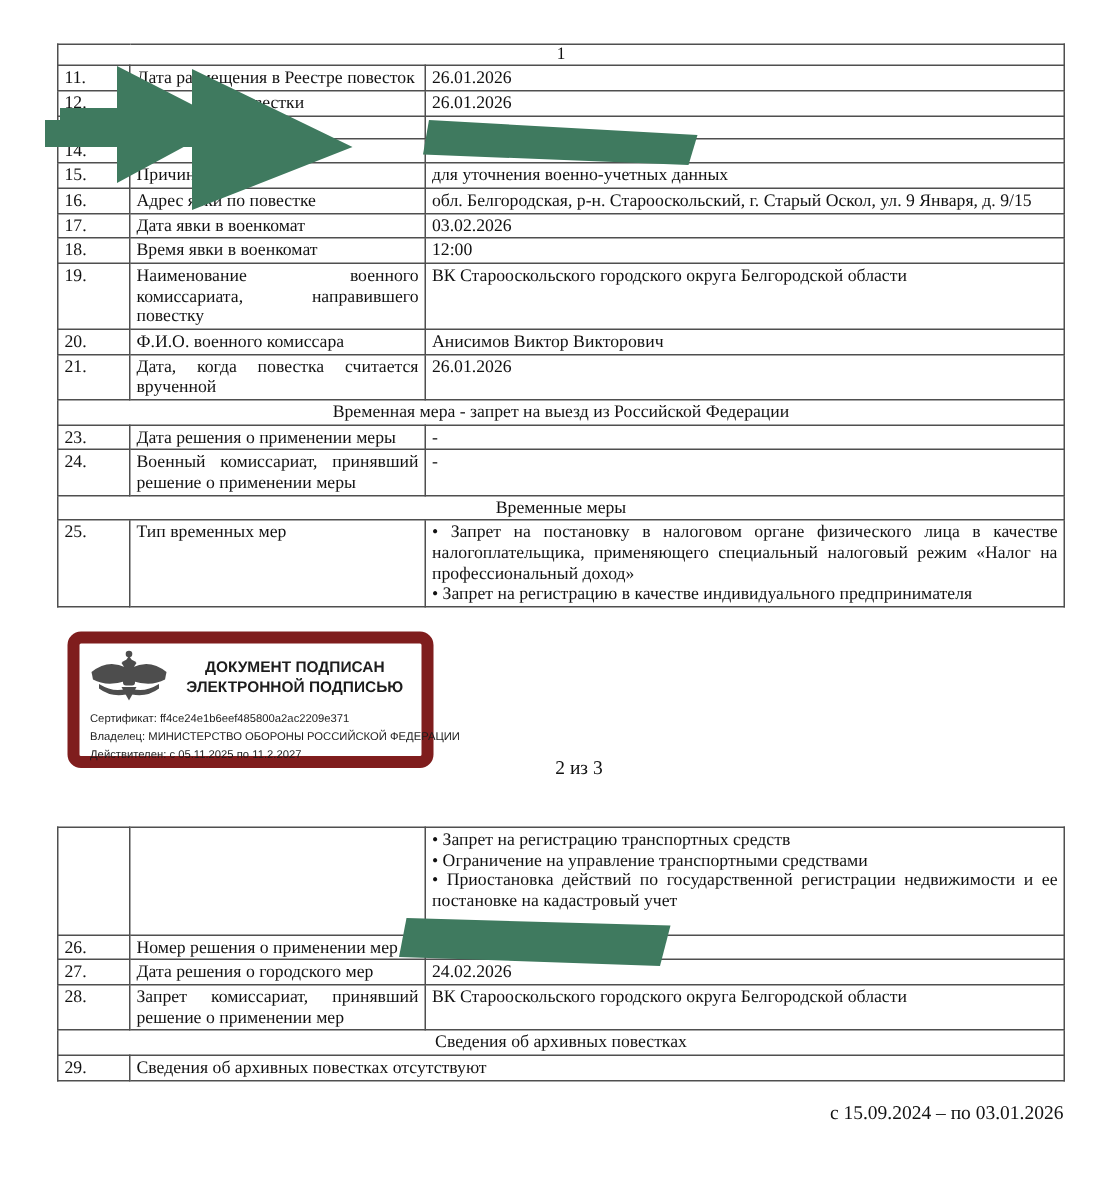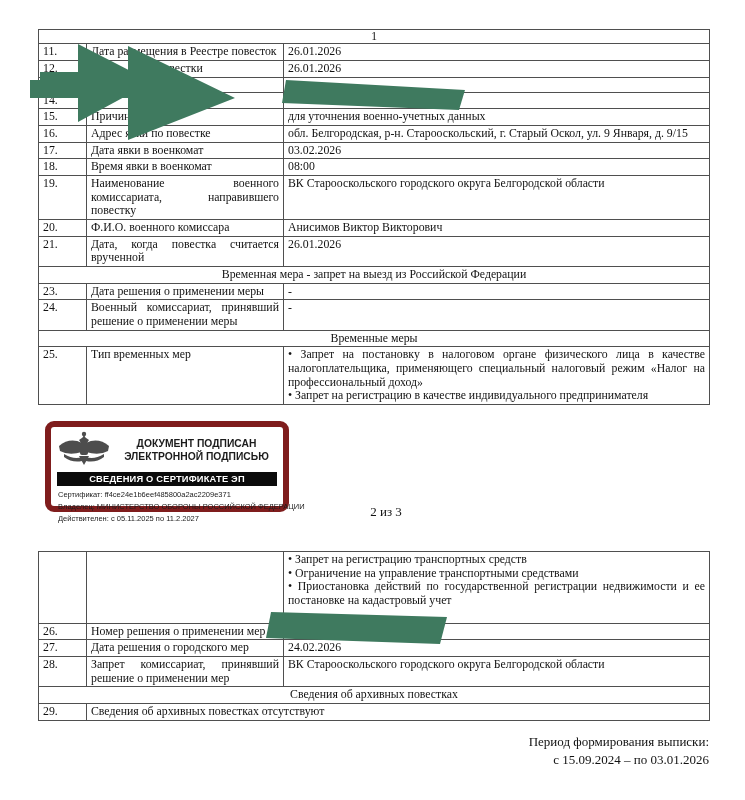--- a/index.html
+++ b/index.html
@@ -27,21 +27,21 @@
   .gap{display:inline-block;width:58px;}
   .hdr td{padding:0 4px;font-size:11.5px;}
   tr.empty-row{height:15px;}
   
   svg.redactions{
     position:absolute;left:0;top:0;z-index:6;pointer-events:none;
   }
   
   .stamp{
     position:absolute;left:45px;top:421px;width:244px;height:91px;
-    box-sizing:border-box;border:6px solid #7f1d1d;border-radius:9px;
+    box-sizing:border-box;border:8px solid #7f1d1d;border-radius:9px;
     padding:4px 7px 3px;background:#fff;z-index:2;
     font-family:"Liberation Sans", sans-serif;
   }
   .stamp-top{display:flex;align-items:center;gap:7px;}
   .stamp-title{flex:1;text-align:center;font-weight:bold;font-size:10.3px;line-height:1.3;color:#1c1c1c;}
   .stamp-bar{
     background:#0b0b0b;color:#ffffff;font-weight:bold;font-size:9.3px;
     text-align:center;padding:2px 0;margin:3px -1px 4px;letter-spacing:.2px;
   }
   .stamp-line{font-size:7.5px;color:#1c1c1c;margin-top:3px;white-space:nowrap;}
@@ -99,21 +99,21 @@
     <td class="j">обл. Белгородская, р-н. Старооскольский, г. Старый Оскол, ул. 9 Января, д. 9/15</td>
   </tr>
   <tr>
     <td>17.</td>
     <td>Дата явки в военкомат</td>
     <td>03.02.2026</td>
   </tr>
   <tr>
     <td>18.</td>
     <td>Время явки в военкомат</td>
-    <td>08:00</td>
+    <td>12:00</td>
   </tr>
   <tr>
     <td>19.</td>
     <td class="j">Наименование военного комиссариата, направившего повестку</td>
     <td>ВК Старооскольского городского округа Белгородской области</td>
   </tr>
   <tr>
     <td>20.</td>
     <td>Ф.И.О. военного комиссара</td>
     <td>Анисимов Виктор Викторович</td>
@@ -163,21 +163,20 @@
         <path d="M21 25 h10 l-5 9 z"></path>
         <path d="M6 23 Q16 29 24 26 l0 4 Q14 32 6 26 Z"></path>
         <path d="M46 23 Q36 29 28 26 l0 4 Q38 32 46 26 Z"></path>
       </g>
     </svg>
     <div class="stamp-title">
       <div>ДОКУМЕНТ ПОДПИСАН</div>
       <div>ЭЛЕКТРОННОЙ ПОДПИСЬЮ</div>
     </div>
   </div>
-  <div class="stamp-bar">СВЕДЕНИЯ О СЕРТИФИКАТЕ ЭП</div>
   <div class="stamp-line">Сертификат: ff4ce24e1b6eef485800a2ac2209e371</div>
   <div class="stamp-line">Владелец: МИНИСТЕРСТВО ОБОРОНЫ РОССИЙСКОЙ ФЕДЕРАЦИИ</div>
   <div class="stamp-line">Действителен: с 05.11.2025 по 11.2.2027</div>
 </div>
 
 <div class="pagenum">2 из 3</div>
 
 <table class="doc" style="left:38px;top:551px;">
   <colgroup>
       <col class="c-num">
@@ -214,21 +213,20 @@
     <td colspan="3" class="center bold">Сведения об архивных повестках</td>
   </tr>
   <tr>
     <td>29.</td>
     <td colspan="2">Сведения об архивных повестках отсутствуют</td>
   </tr>
 </tbody>
   </table>
 
 <div class="footer">
-  <div>Период формирования выписки:</div>
   <div>с 15.09.2024 – по 03.01.2026</div>
 </div>
 
 <svg class="redactions" width="745" height="800">
   <polygon points="40,72 78,72 78,44 152,82 78,122 78,92 40,92" fill="#3f7a5f"></polygon>
   <polygon points="30,80 128,80 128,46 235,98 128,140 128,98 30,98" fill="#3f7a5f"></polygon>
   <polygon points="286,80 465,90 459,110 282,103" fill="#3f7a5f"></polygon>
   <polygon points="271,612 447,617 440,644 266,638" fill="#3f7a5f"></polygon>
 </svg>
 

